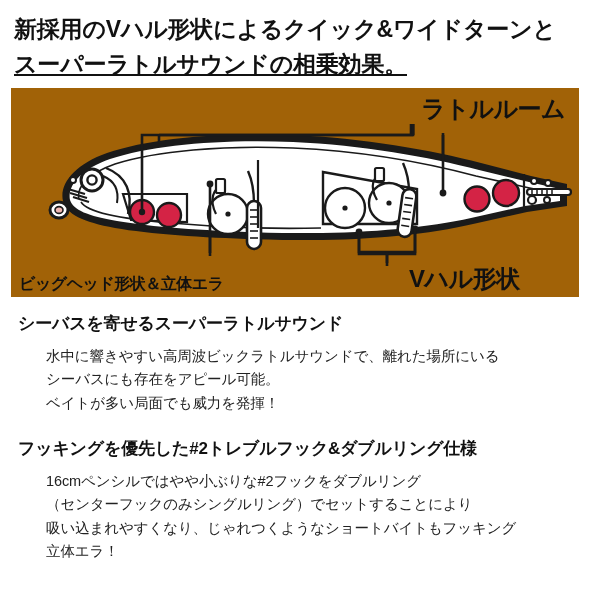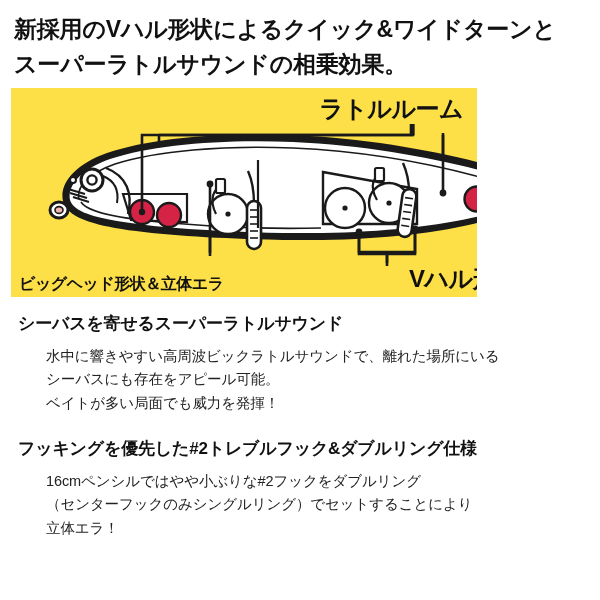--- a/index.html
+++ b/index.html
@@ -26,30 +26,30 @@
     position: absolute;
     left: 14px;
     top: 12px;
     width: 572px;
     font-size: 23px;
     font-weight: bold;
     line-height: 1.5;
     letter-spacing: -0.2px;
     color: #111111;
   }
-  .headline .l2 { display: block; }
+  .headline .l2 { display: block; text-decoration: underline; }
 
   
   .diagram-panel {
     position: absolute;
     left: 11px;
     top: 88px;
-    width: 466px;
+    width: 568px;
     height: 209px;
-    background: #fde047;
+    background: #a16207;
     overflow: hidden;
   }
   .diagram-svg {
     position: absolute;
     left: 0;
     top: 0;
     width: 578px;
     height: 209px;
     display: block;
   }
@@ -288,17 +288,18 @@
       <span>シーバスにも存在をアピール可能。</span>
       <span>ベイトが多い局面でも威力を発揮！</span>
     </div>
   </div>
 
   <div class="section sec2">
     <div class="sec-title">フッキングを優先した#2トレブルフック&amp;ダブルリング仕様</div>
     <div class="sec-body">
       <span>16cmペンシルではやや小ぶりな#2フックをダブルリング</span>
       <span>（センターフックのみシングルリング）でセットすることにより</span>
+      <span>吸い込まれやすくなり、じゃれつくようなショートバイトもフッキング</span>
       <span>立体エラ！</span>
     </div>
   </div>
 
 </div>
 
 </body></html>

